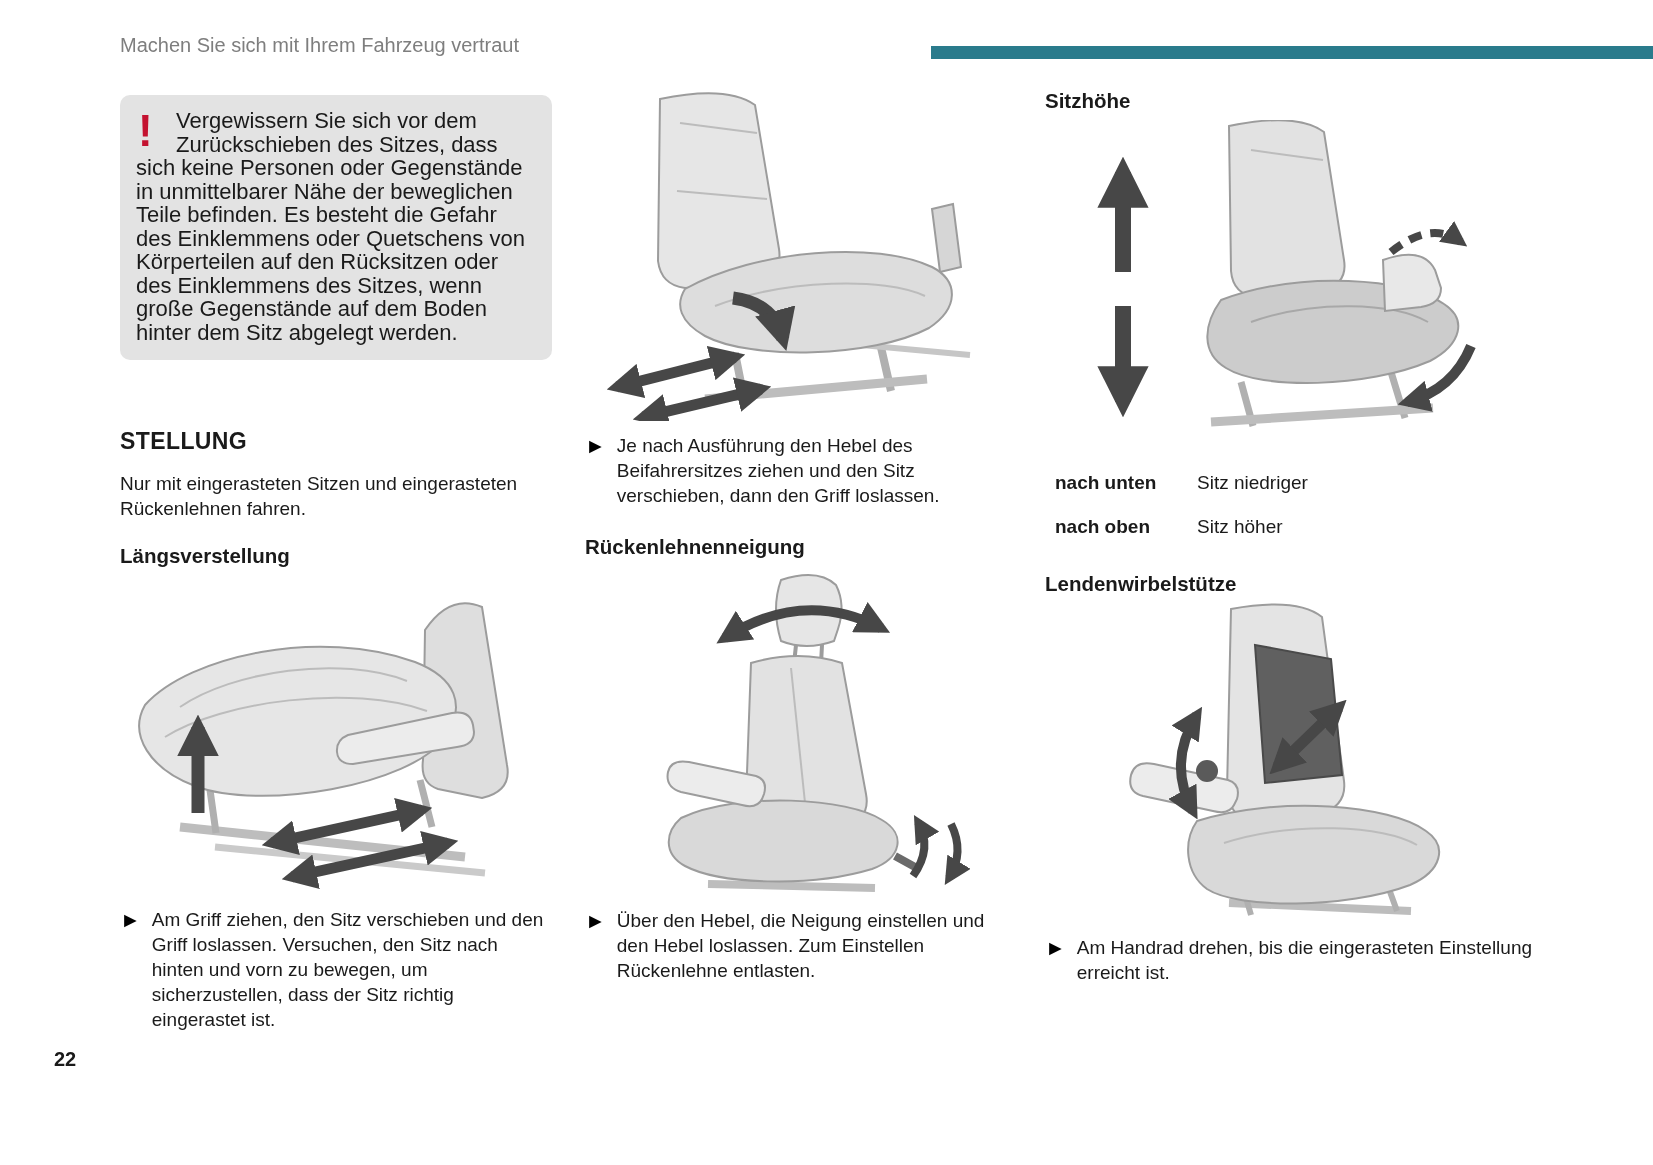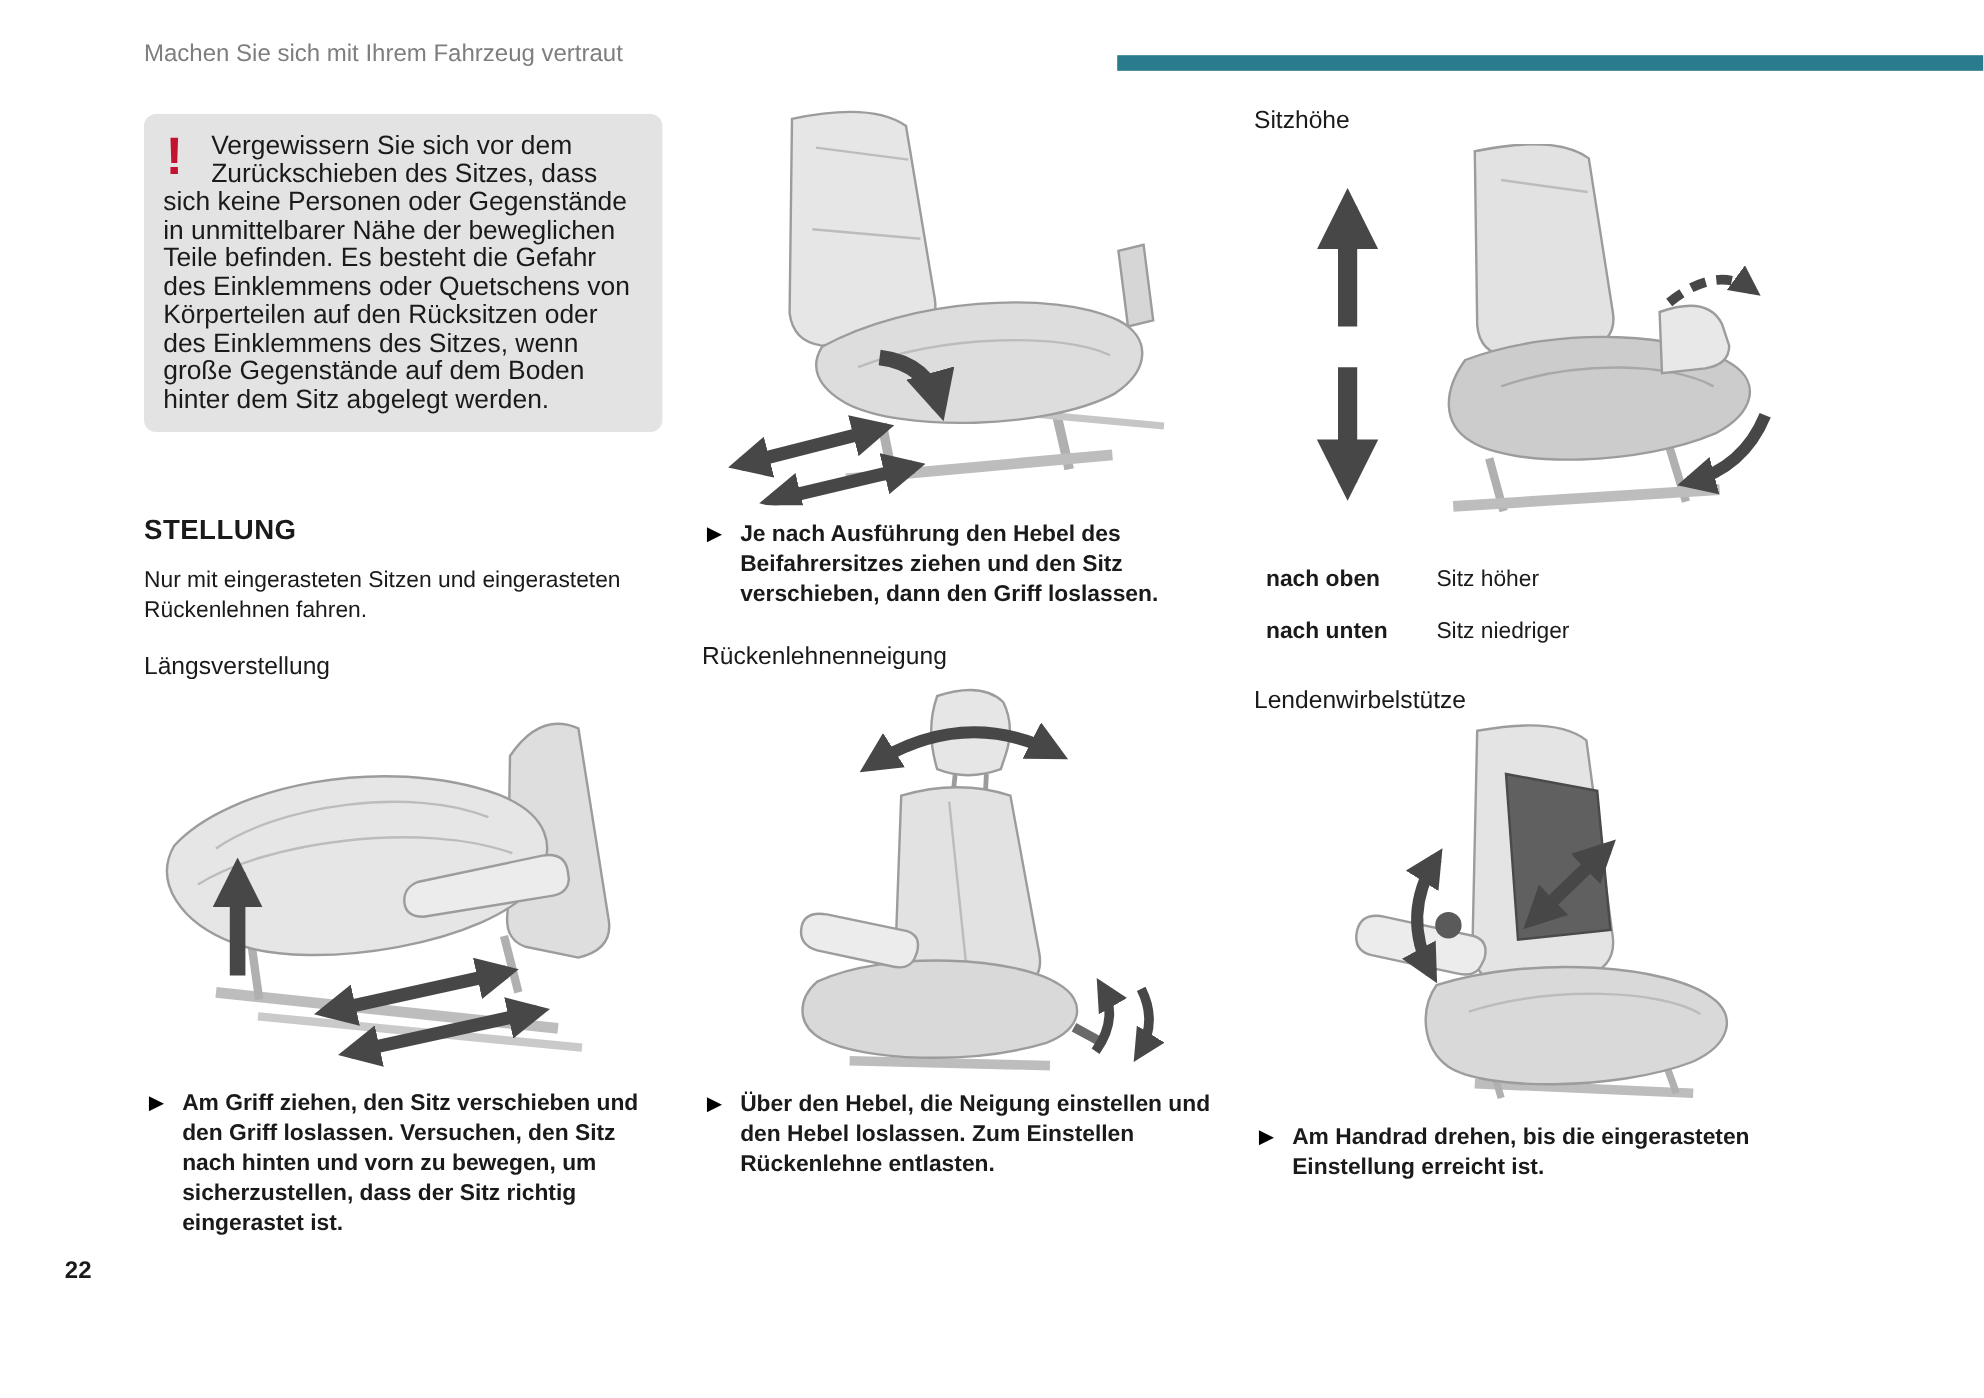--- a/index.html
+++ b/index.html
@@ -24,32 +24,32 @@
     line-height:42px; width:28px; margin:2px 10px 2px 2px;
   }
   .warn-title { font-weight:700; font-size:20px; line-height:25px; padding-top:1px; }
   .warn-body  { font-size:22px; line-height:23.5px; margin-top:1px; }
 
   .section-title {
     margin-top:18px; font-size:33px; line-height:40px; font-weight:700;
     font-variant:small-caps; letter-spacing:0.4px;
   }
   .intro { margin-top:13px; font-size:19px; line-height:25px; }
-  .subheading { margin-top:22px; font-size:20.5px; line-height:26px; font-weight:400; }
+  .subheading { margin-top:22px; font-size:20.5px; line-height:26px; font-weight:700; }
   .subheading.first { margin-top:0; }
 
   .fig { margin-top:6px; }
   .fig svg { display:block; }
   .fig-c { margin-left:28px; }
   .fig-d { margin-left:16px; }
   .fig-e { margin-left:34px; }
 
   .bullet { display:flex; margin-top:12px; }
   .bullet-mark { font-size:21px; line-height:25px; margin-right:11px; color:#000; }
-  .bullet-text { font-size:19px; line-height:25px; flex:1;font-weight:bold; }
+  .bullet-text { font-size:19px; line-height:25px; flex:1; }
 
   .caption { margin-top:9px; font-size:19px; line-height:25px; }
 
   .spec-table { margin-top:16px; padding-left:10px; }
   .spec-row { display:flex; padding:10px 0; }
   .spec-key { font-weight:700; width:142px; font-size:19px; line-height:24px; }
   .spec-val { font-size:19px; line-height:24px; }
 
   .mid-heading { margin-top:26px; }
   .right-heading2 { margin-top:22px; }
@@ -199,26 +199,26 @@
           <path d="M62,186 L62,282" stroke="#474747" stroke-width="16" fill="none" marker-end="url(#mD)"></path>
           <path d="M330,132 Q370,100 400,122" stroke="#474747" stroke-width="8" fill="none" stroke-dasharray="13 9" marker-end="url(#mD)"></path>
           <path d="M410,226 Q392,270 346,282" stroke="#474747" stroke-width="10" fill="none" marker-end="url(#mD)"></path>
         </g>
       </svg>
     </figure>
 
 
     <div class="spec-table">
       <div class="spec-row">
+        <span class="spec-key">nach unten</span>
+        <span class="spec-val">Sitz niedriger</span>
+      </div>
+      <div class="spec-row">
         <span class="spec-key">nach oben</span>
         <span class="spec-val">Sitz höher</span>
-      </div>
-      <div class="spec-row">
-        <span class="spec-key">nach unten</span>
-        <span class="spec-val">Sitz niedriger</span>
       </div>
     </div>
 
     <h2 class="subheading right-heading2">Lendenwirbelstütze</h2>
 
     <figure class="fig fig-e">
       <svg width="400" height="320" viewBox="0 0 400 320">
         <defs>
           <marker id="mE" viewBox="0 0 10 10" refX="7" refY="5" markerWidth="3.2" markerHeight="3.2" orient="auto-start-reverse">
             <path d="M0,0 L10,5 L0,10 Z" fill="#474747"></path>

